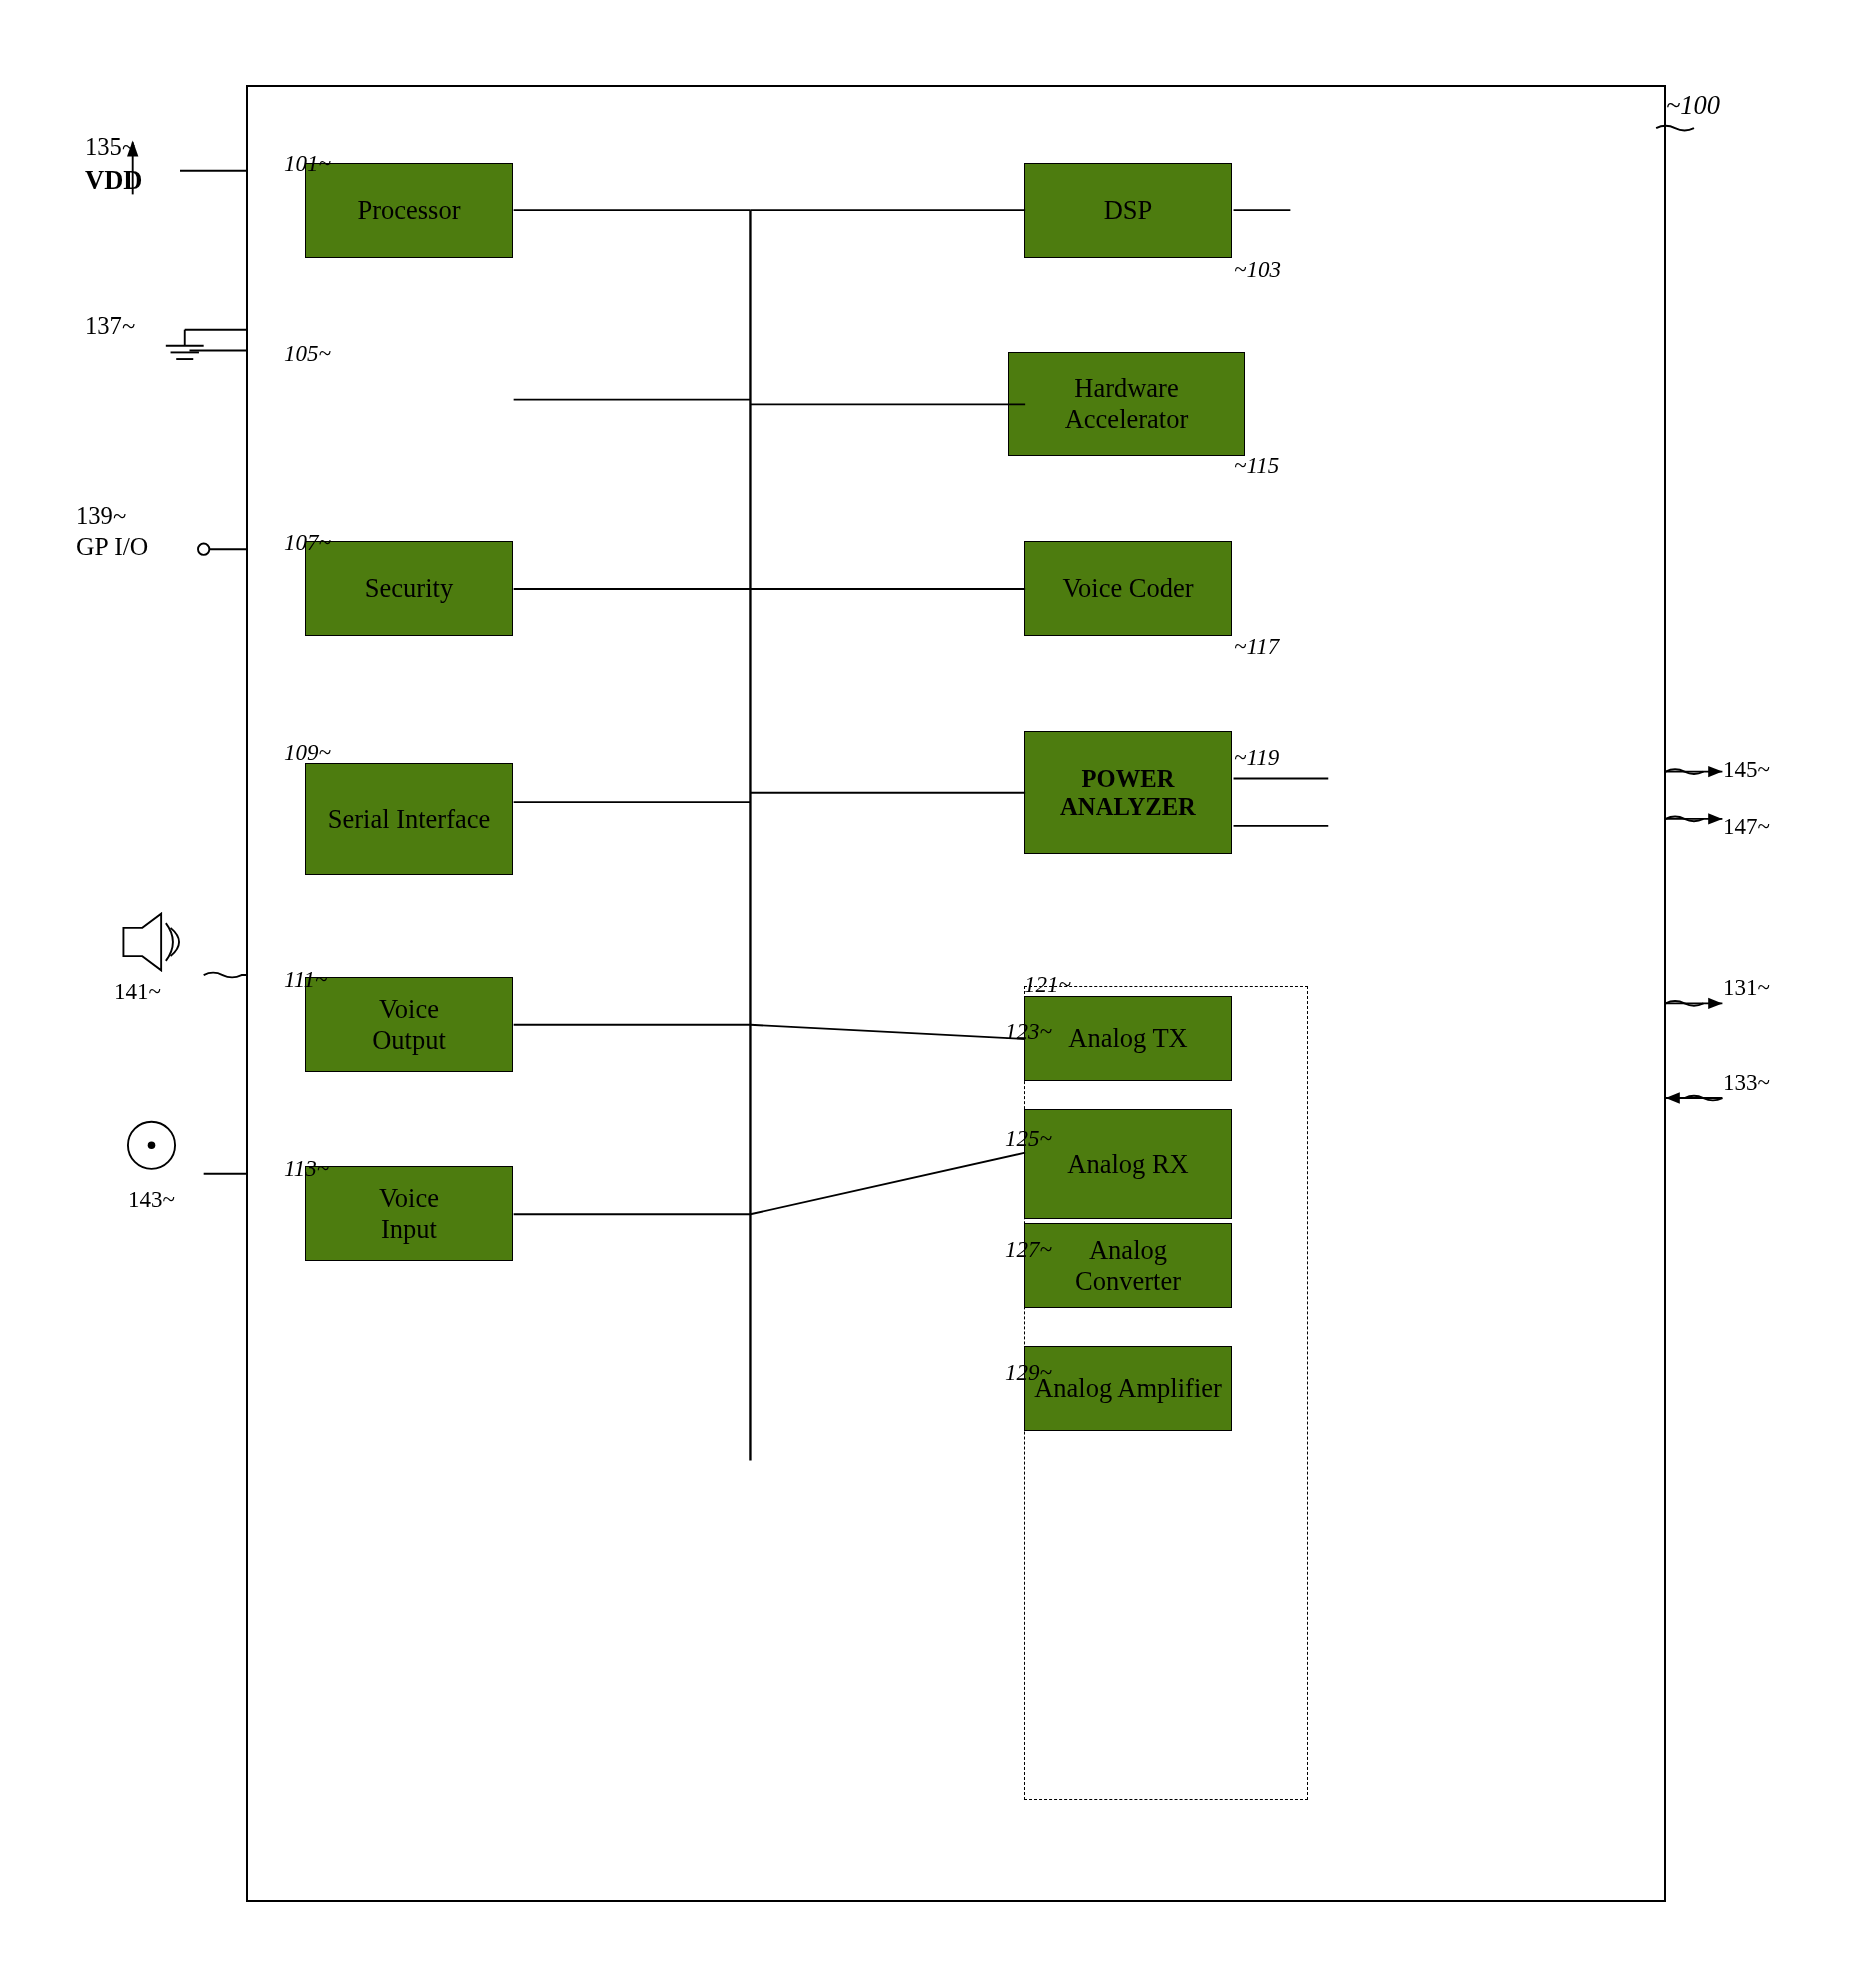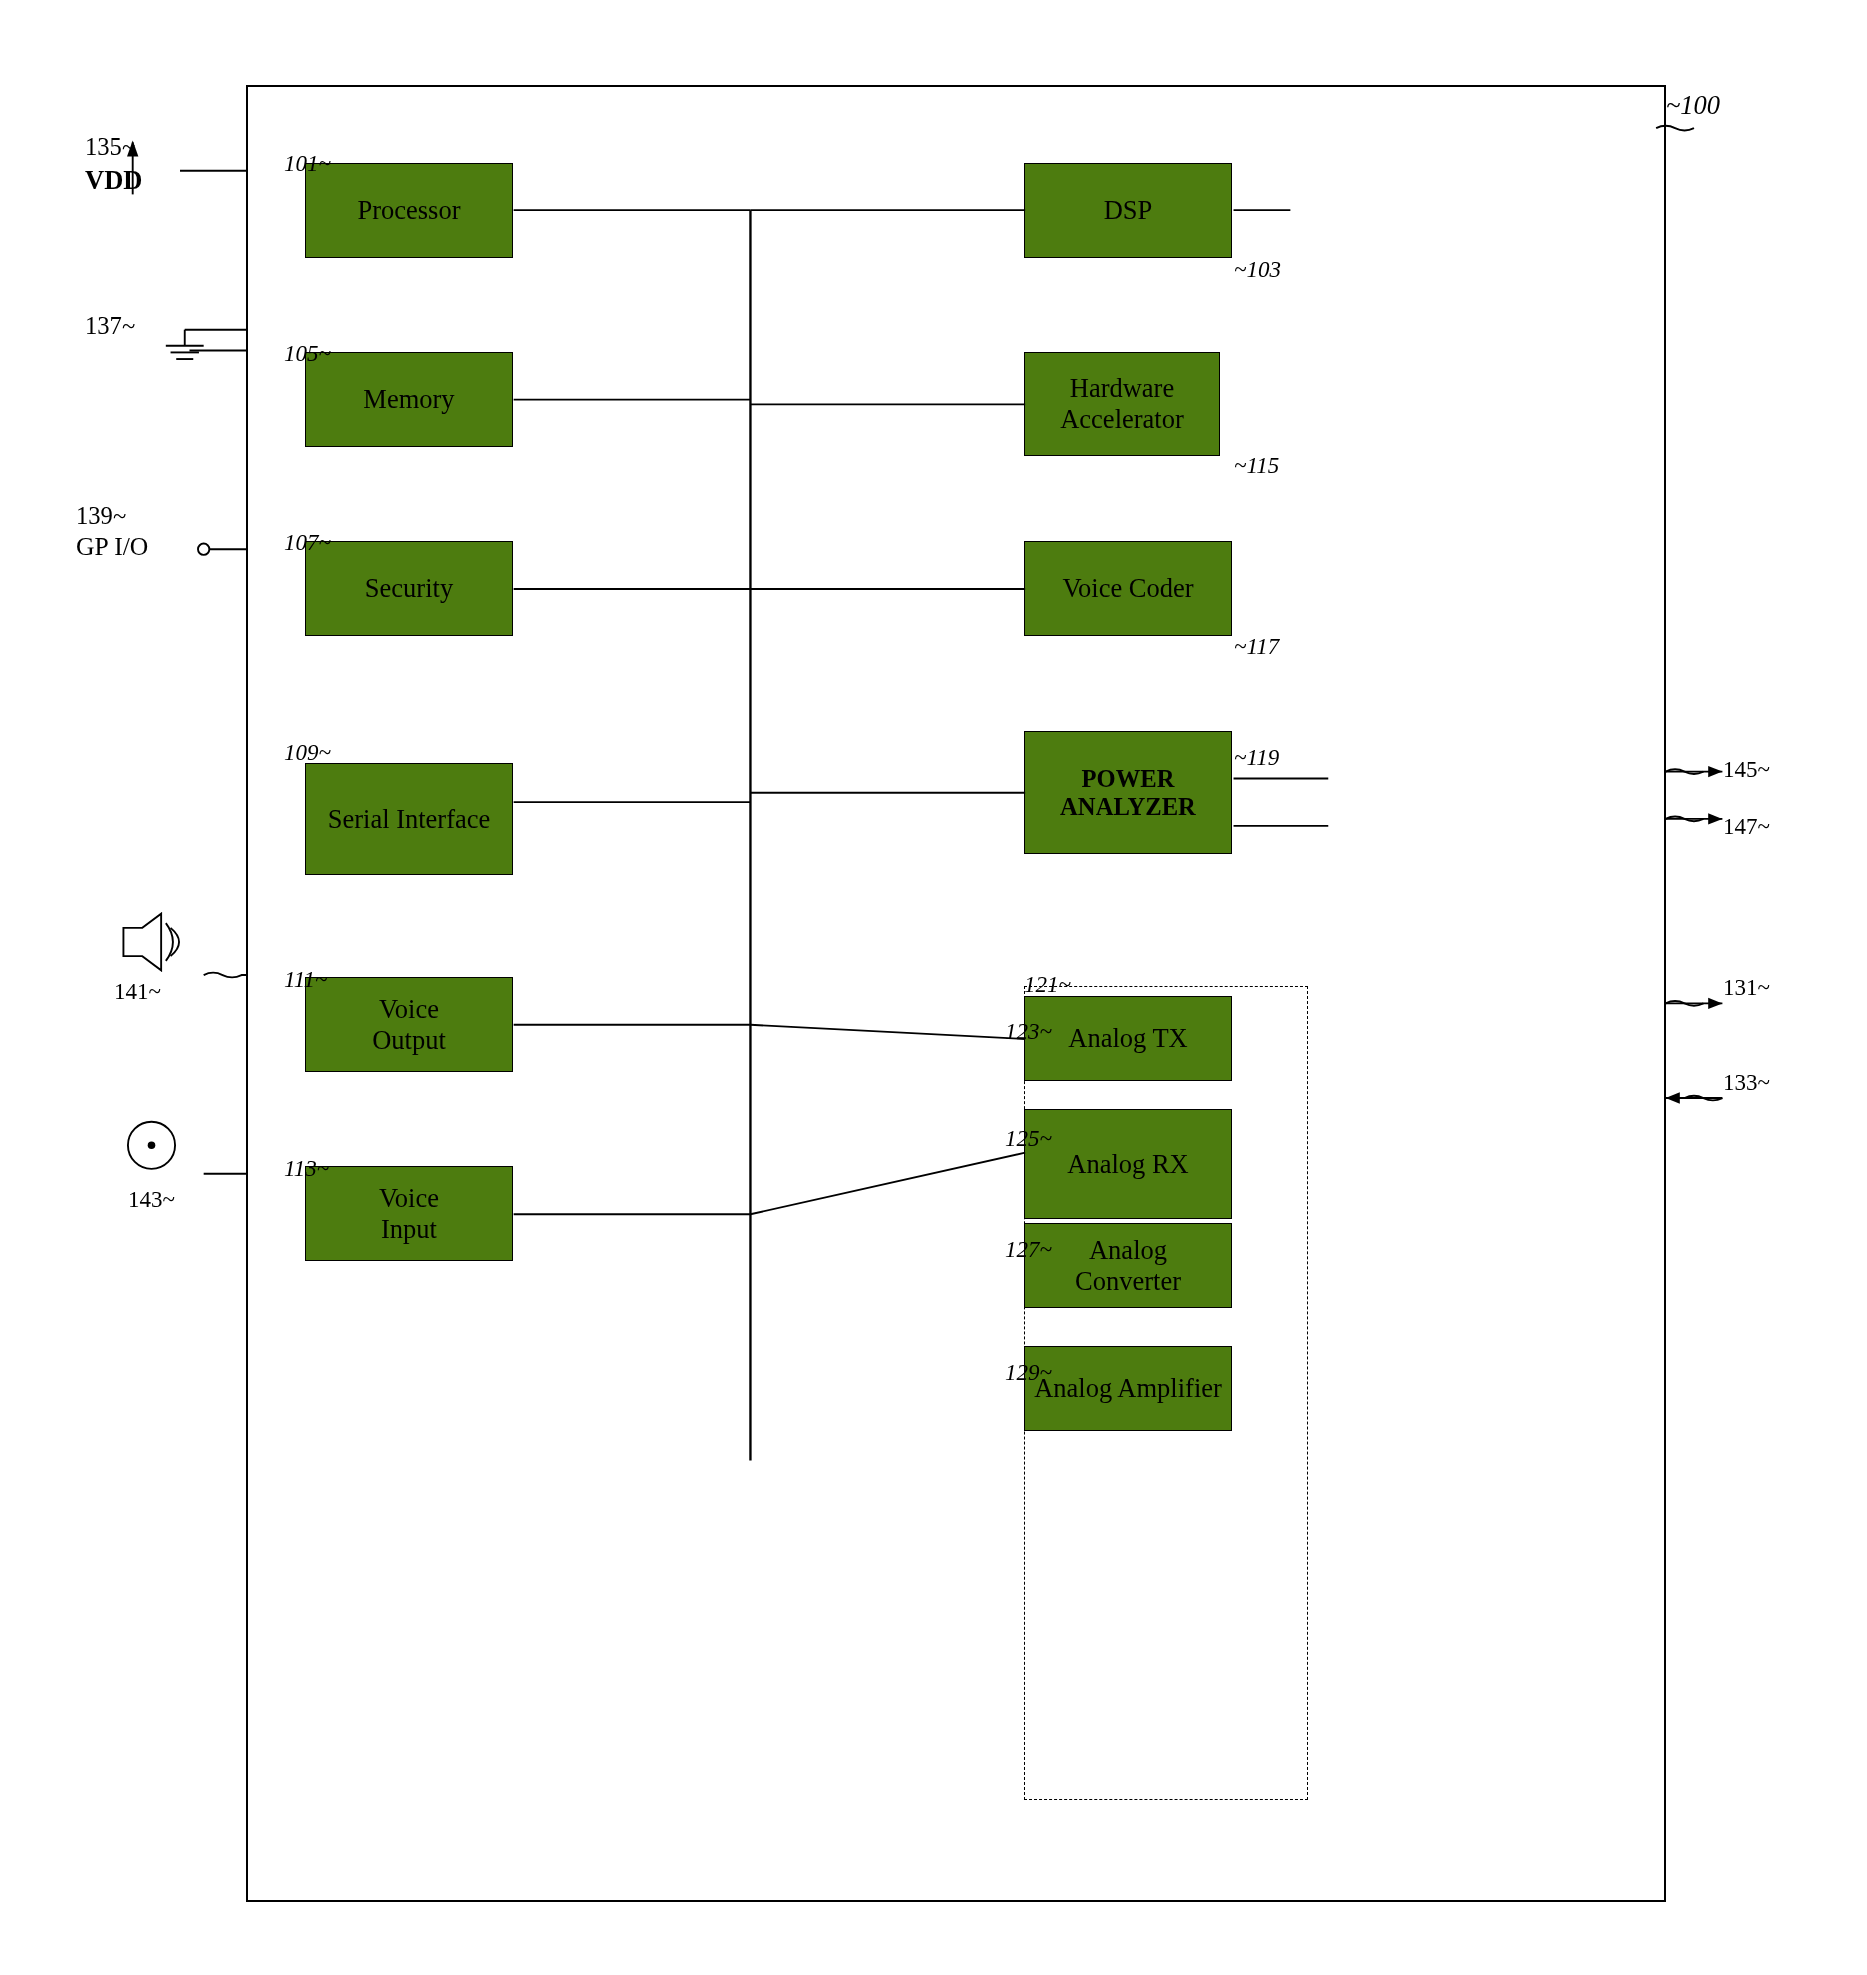--- a/index.html
+++ b/index.html
@@ -89,23 +89,23 @@
 
     
     .block-dsp {
       left: 776px;
       top: 76px;
       width: 208px;
       height: 95px;
     }
 
     .block-hw-accel {
-      left: 776px;
+      left: 760px;
       top: 265px;
-      width: 196px;
+      width: 237px;
       height: 104px;
     }
 
     .block-voice-coder {
       left: 776px;
       top: 454px;
       width: 208px;
       height: 95px;
     }
 
@@ -178,23 +178,20 @@
 <body>
 
 <div class="diagram-container">
 
   <div class="chip-boundary">
 
     <div class="block block-processor">
       <span>Processor</span>
     </div>
 
-    <div class="block block-memory">
-      <span>Memory</span>
-    </div>
 
     <div class="block block-security">
       <span>Security</span>
     </div>
 
     <div class="block block-serial">
       <span>Serial Interface</span>
     </div>
 
     <div class="block block-voice-output">

